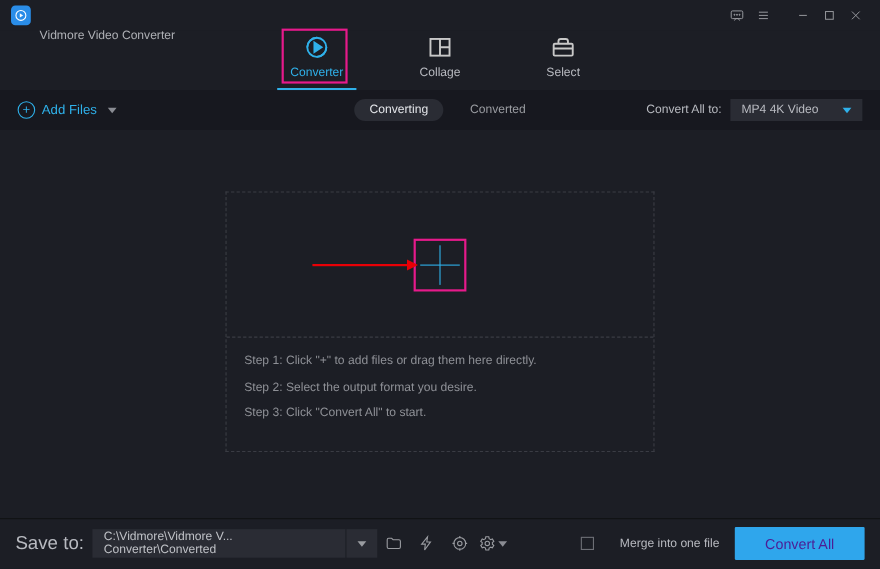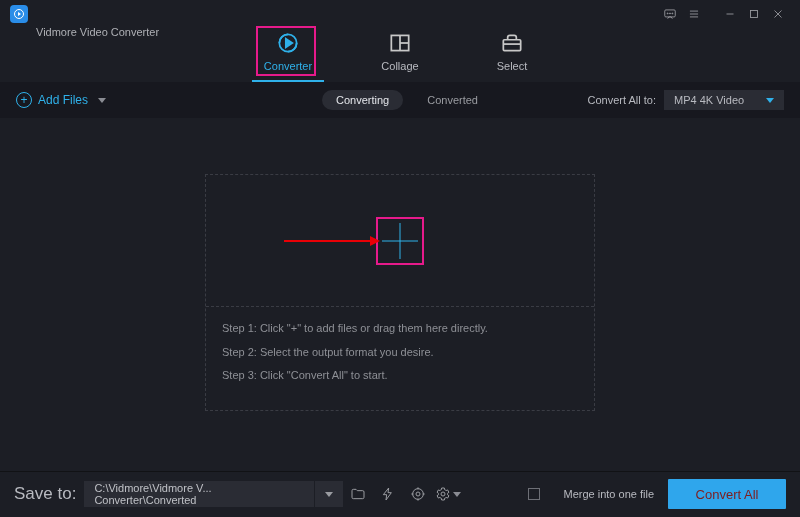--- a/index.html
+++ b/index.html
@@ -53,21 +53,21 @@
   
   .footer { position:absolute; left:0; right:0; bottom:0; height:46px; padding:0 14px; background:#1c1e25; display:flex; align-items:center;}
   .footer::before { content:""; position:absolute; top:0; left:0; right:0; height:1px; background:#111215;}
   .saveto { font-size:17px; color:#b8bac0; margin-right:8px;}
   .pathbox { background:#2a2c34; height:26px; display:flex; align-items:center; padding:0 10px; font-size:11px; color:#bfc1c6; width:230px; justify-content:space-between; cursor:pointer;}
   .pathseg { background:#2a2c34; height:26px; width:28px; margin-left:1px; display:flex; align-items:center; justify-content:center;}
   .fbtn { width:30px; height:26px; display:flex; align-items:center; justify-content:center; color:#9a9ca1; cursor:pointer;}
   .fbtn svg { width:16px; height:16px; }
   .merge { display:flex; gap:24px; font-size:11px; color:#b8bac0; margin-left:auto; margin-right:14px; cursor:pointer;}
   .chk { width:12px; height:12px; border:1px solid #6d6f76;}
-  .convertall { background:#2fa6ec; color:#7f1d1d; height:30px; width:118px; display:flex; align-items:center; justify-content:center; font-size:13px; cursor:pointer; border-radius:1px;}
+  .convertall { background:#2fa6ec; color:#4c1d95; height:30px; width:118px; display:flex; align-items:center; justify-content:center; font-size:13px; cursor:pointer; border-radius:1px;}
 </style>
 </head>
 <body>
 
 <div class="titlebar">
   <div class="logo">
     <svg viewBox="0 0 24 24" fill="none">
         <circle cx="12" cy="12" r="9" stroke="#fff" stroke-width="2"></circle>
         <polygon points="10,8 16,12 10,16" fill="#fff"></polygon>
       </svg>

